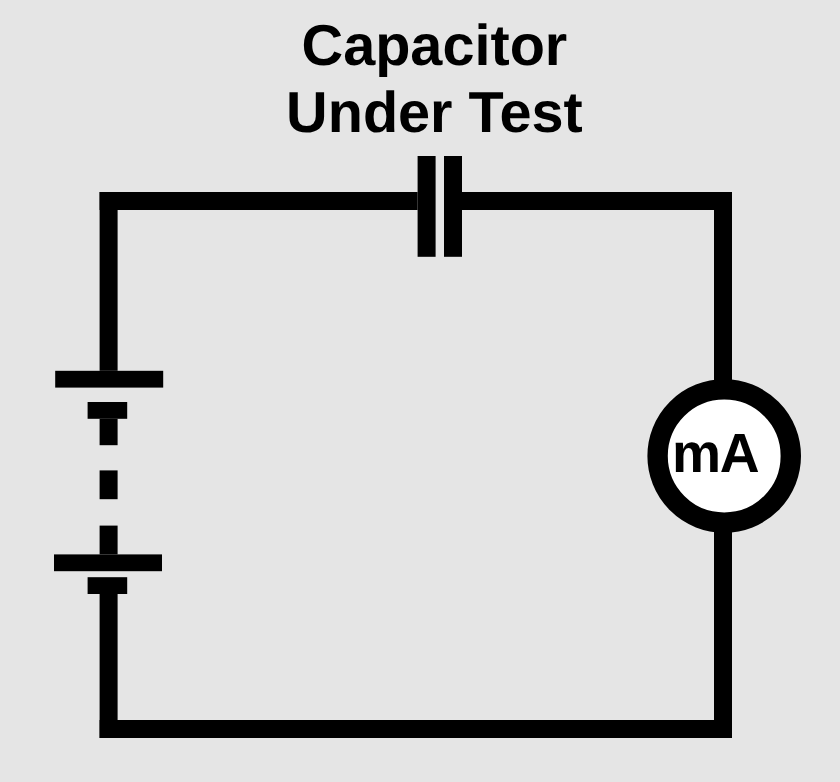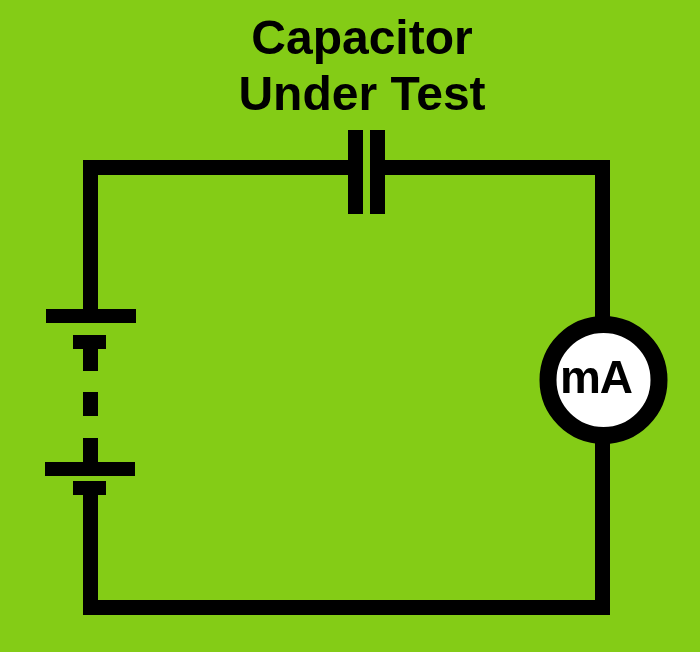--- a/index.html
+++ b/index.html
@@ -4,21 +4,21 @@
 <style>
   html, body {
     margin: 0;
     padding: 0;
     background: #ffffff;
   }
   .stage {
     position: relative;
     width: 700px;
     height: 652px;
-    background: #84cc16;
+    background: #e5e5e5;
     overflow: hidden;
   }
   svg { display: block; }
   .diagram-text {
     font-family: "Liberation Sans", sans-serif;
     font-weight: bold;
   }
   .title-text { font-size: 48px; }
   .meter-text { font-size: 46px; letter-spacing: -1px; }
 </style>

